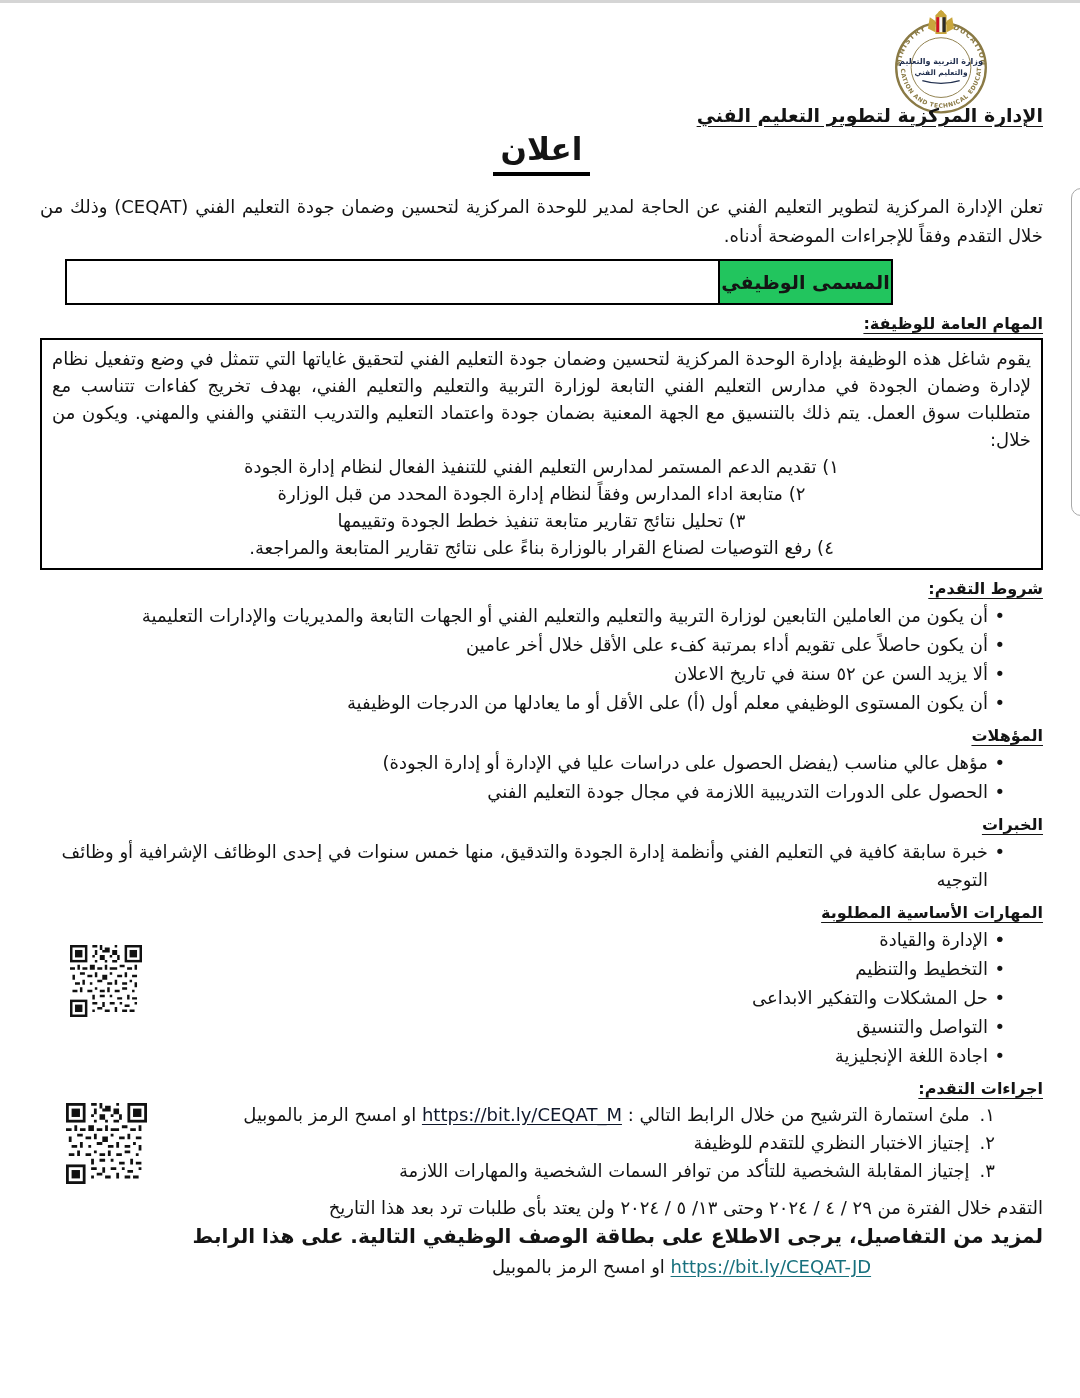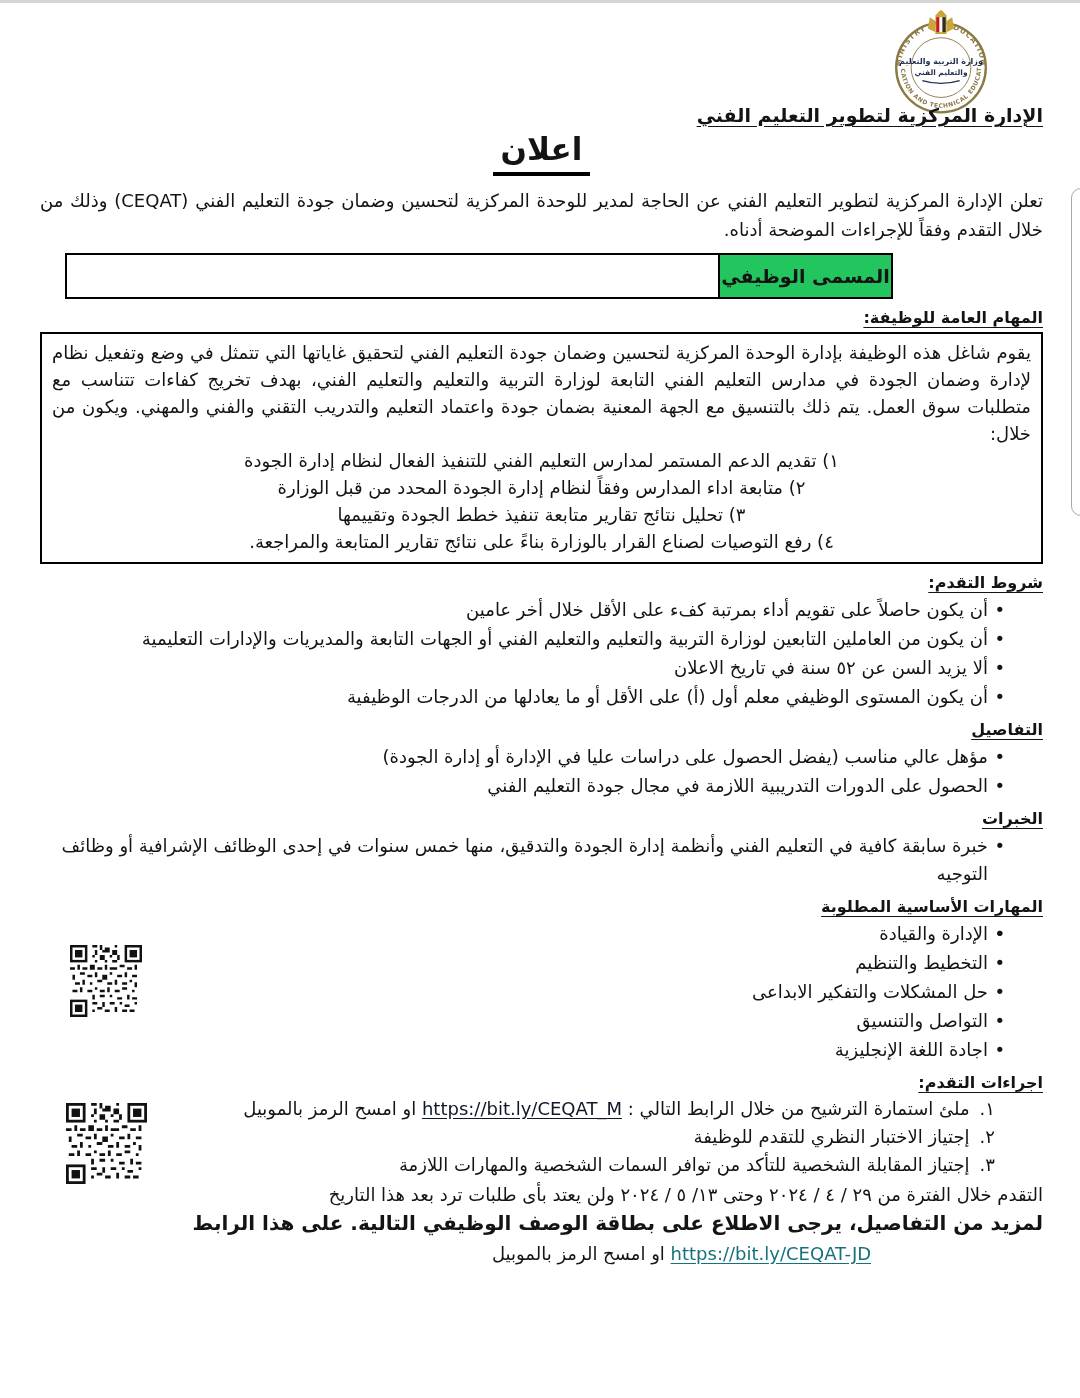--- a/index.html
+++ b/index.html
@@ -12,21 +12,21 @@
   .content{position:absolute;top:0;right:37px;left:40px;}
 
   
   .seal{position:absolute;top:6px;right:76px;width:126px;height:112px;}
 
   .org-line{margin-top:104px;text-align:right;font-weight:bold;font-size:19px;
     text-decoration:underline;text-underline-offset:4px;}
   .title-wrap{text-align:center;margin-top:6px;}
   .big-title{display:inline-block;font-size:31px;font-weight:bold;
     border-bottom:4px solid #000;padding:0 8px 4px;line-height:1.15;}
-  .intro{margin-top:10px;font-size:18px;line-height:29px;text-align:justify;}
+  .intro{margin-top:16px;font-size:18px;line-height:29px;text-align:justify;}
 
   .job-table{display:flex;border:2px solid #000;margin-top:9px;margin-left:0;
     margin-right:150px;width:828px;box-sizing:border-box;height:46px;}
   .job-table .label{width:171px;background:#22c55e;border-left:2px solid #000;
     font-weight:bold;font-size:19px;display:flex;align-items:center;justify-content:center;}
   .job-table .value{flex:1;font-size:18px;display:flex;align-items:center;
     padding-right:4px;}
 
   .sec-head{margin-top:9px;font-weight:bold;font-size:16px;text-align:right;
     text-decoration:underline;text-underline-offset:4px;}
@@ -40,21 +40,21 @@
     margin-bottom:1px;text-align:right;}
   .b-item .dot{position:absolute;right:38px;top:0;}
   .b-item .dot::before{content:"•";font-size:18px;}
 
   .steps{margin-top:3px;}
   .step{padding-right:48px;font-size:18px;line-height:28px;text-align:right;}
   .step .num{display:inline-block;margin-left:10px;}
   a.link-blue{color:#0f172a;text-decoration:underline;text-underline-offset:3px;cursor:pointer;}
   a.link-teal{color:#17707d;text-decoration:underline;text-underline-offset:3px;cursor:pointer;}
 
-  .period-line{margin-top:2px;font-size:18px;text-align:right;line-height:27px;}
+  .period-line{margin-top:9px;font-size:18px;text-align:right;line-height:27px;}
   .details-line{margin-top:2px;font-size:20px;font-weight:bold;text-align:right;
     line-height:27px;padding-left:40px;}
   .link-line{margin-top:3px;font-size:18px;text-align:center;line-height:27px;
     padding-left:280px;}
 
   .qr{position:absolute;}
   .qr1{left:70px;top:944px;width:72px;height:74px;}
   .qr2{left:66px;top:1102px;width:81px;height:83px;}
 
   .scroll-thumb{position:absolute;left:1071px;top:188px;width:22px;height:326px;
@@ -114,27 +114,27 @@
     <div class="tasks-box">
       <div class="para">يقوم شاغل هذه الوظيفة بإدارة الوحدة المركزية لتحسين وضمان جودة التعليم الفني لتحقيق غاياتها التي تتمثل في وضع وتفعيل نظام لإدارة وضمان الجودة في مدارس التعليم الفني التابعة لوزارة التربية والتعليم والتعليم الفني، بهدف تخريج كفاءات تتناسب مع متطلبات سوق العمل. يتم ذلك بالتنسيق مع الجهة المعنية بضمان جودة واعتماد التعليم والتدريب التقني والفني والمهني. ويكون من خلال:</div>
       <div class="t-item">١) تقديم الدعم المستمر لمدارس التعليم الفني للتنفيذ الفعال لنظام إدارة الجودة</div>
       <div class="t-item">٢) متابعة اداء المدارس وفقاً لنظام إدارة الجودة المحدد من قبل الوزارة</div>
       <div class="t-item">٣) تحليل نتائج تقارير متابعة تنفيذ خطط الجودة وتقييمها</div>
       <div class="t-item">٤) رفع التوصيات لصناع القرار بالوزارة بناءً على نتائج تقارير المتابعة والمراجعة.</div>
     </div>
 
     <div class="sec-head">شروط التقدم:</div>
     <div class="blist">
+      <div class="b-item"><span class="dot"></span><span>أن يكون من العاملين التابعين لوزارة التربية والتعليم والتعليم الفني أو الجهات التابعة والمديريات والإدارات التعليمية</span></div>
       <div class="b-item"><span class="dot"></span><span>أن يكون حاصلاً على تقويم أداء بمرتبة كفء على الأقل خلال أخر عامين</span></div>
-      <div class="b-item"><span class="dot"></span><span>أن يكون من العاملين التابعين لوزارة التربية والتعليم والتعليم الفني أو الجهات التابعة والمديريات والإدارات التعليمية</span></div>
       <div class="b-item"><span class="dot"></span><span>ألا يزيد السن عن ٥٢ سنة في تاريخ الاعلان</span></div>
       <div class="b-item"><span class="dot"></span><span>أن يكون المستوى الوظيفي معلم أول (أ) على الأقل أو ما يعادلها من الدرجات الوظيفية</span></div>
     </div>
 
-    <div class="sec-head">التفاصيل</div>
+    <div class="sec-head">المؤهلات</div>
     <div class="blist">
       <div class="b-item"><span class="dot"></span><span>مؤهل عالي مناسب (يفضل الحصول على دراسات عليا في الإدارة أو إدارة الجودة)</span></div>
       <div class="b-item"><span class="dot"></span><span>الحصول على الدورات التدريبية اللازمة في مجال جودة التعليم الفني</span></div>
     </div>
 
     <div class="sec-head">الخبرات</div>
     <div class="blist">
       <div class="b-item"><span class="dot"></span><span>خبرة سابقة كافية في التعليم الفني وأنظمة إدارة الجودة والتدقيق، منها خمس سنوات في إحدى الوظائف الإشرافية أو وظائف التوجيه</span></div>
     </div>
 

